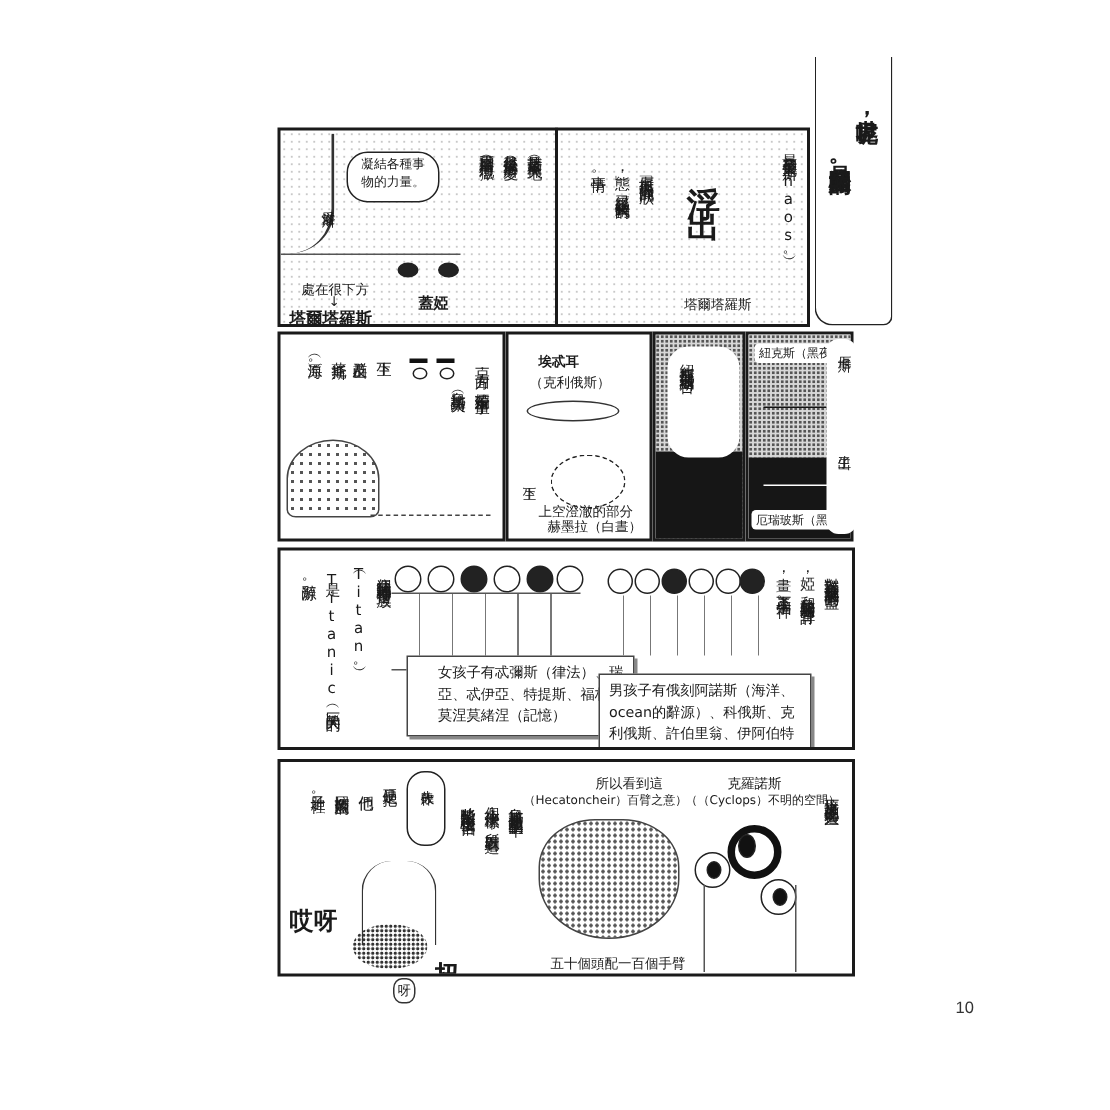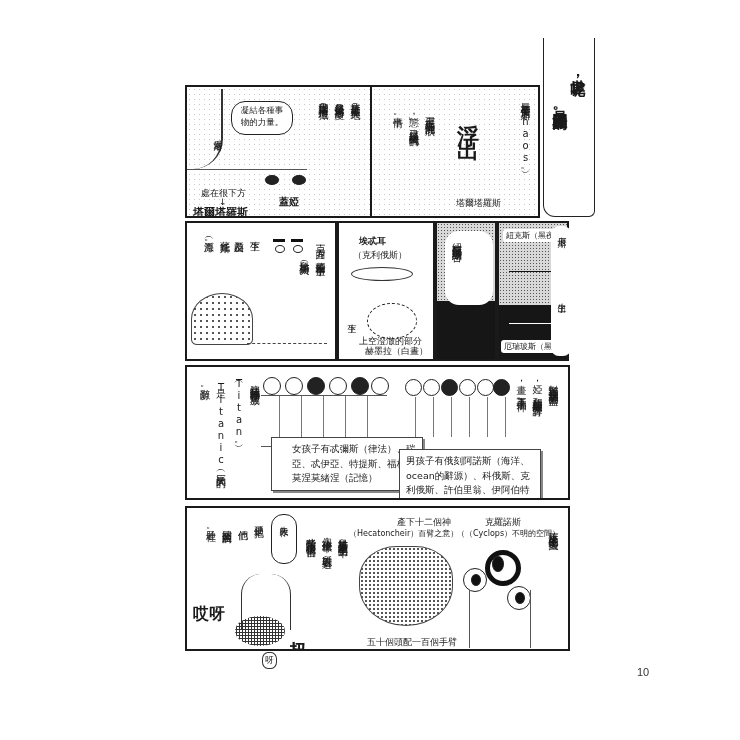--- a/index.html
+++ b/index.html
@@ -136,21 +136,21 @@
     <span>女孩子有忒彌斯（律法）、瑞亞、忒伊亞、特提斯、福柏、莫涅莫緒涅（記憶）</span>
   </div>
   <div class="box" style="left:212px;top:82px;width:128px;">
     <span>男孩子有俄刻阿諾斯（海洋、ocean的辭源）、科俄斯、克利俄斯、許伯里翁、伊阿伯特斯、克羅諾斯</span>
   </div>
 </div>
 
 <div class="panel" style="left:185px;top:506px;width:385px;height:145px;">
   <div class="vt vt-small abs" style="right:8px;top:16px;">接下來誕生的是這些人。</div>
 
-  <div class="label" style="left:210px;top:8px;">產下十二個神</div>
+  <div class="label" style="left:210px;top:8px;">所以看到這</div>
   <div class="label" style="left:162px;top:20px;font-size:8px;">（Hecatoncheir）百臂之意）</div>
   <div class="label" style="left:298px;top:8px;">克羅諾斯</div>
   <div class="label" style="left:270px;top:20px;font-size:8px;">（（Cyclops）不明的空間）</div>
 
   <div class="abs" style="left:172px;top:38px;width:92px;height:78px;border-radius:40% 40% 50% 50%;border:1.2px solid #444;background-image:radial-gradient(#555 1px,transparent 1.3px);background-size:4px 4px;"></div>
   <div class="label" style="left:180px;top:128px;">五十個頭配一百個手臂</div>
 
   <div class="abs" style="left:272px;top:42px;width:80px;height:100px;">
     <div class="figure" style="left:26px;top:0;width:26px;height:26px;border-width:5px;border-color:#111;"></div>
     <div class="figure" style="left:4px;top:18px;width:22px;height:22px;"></div>

